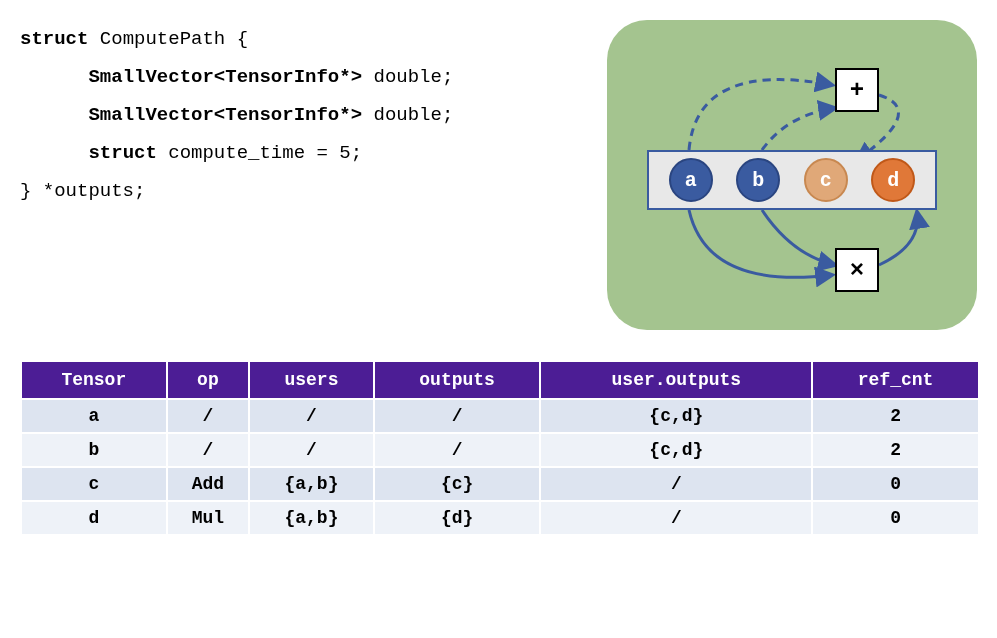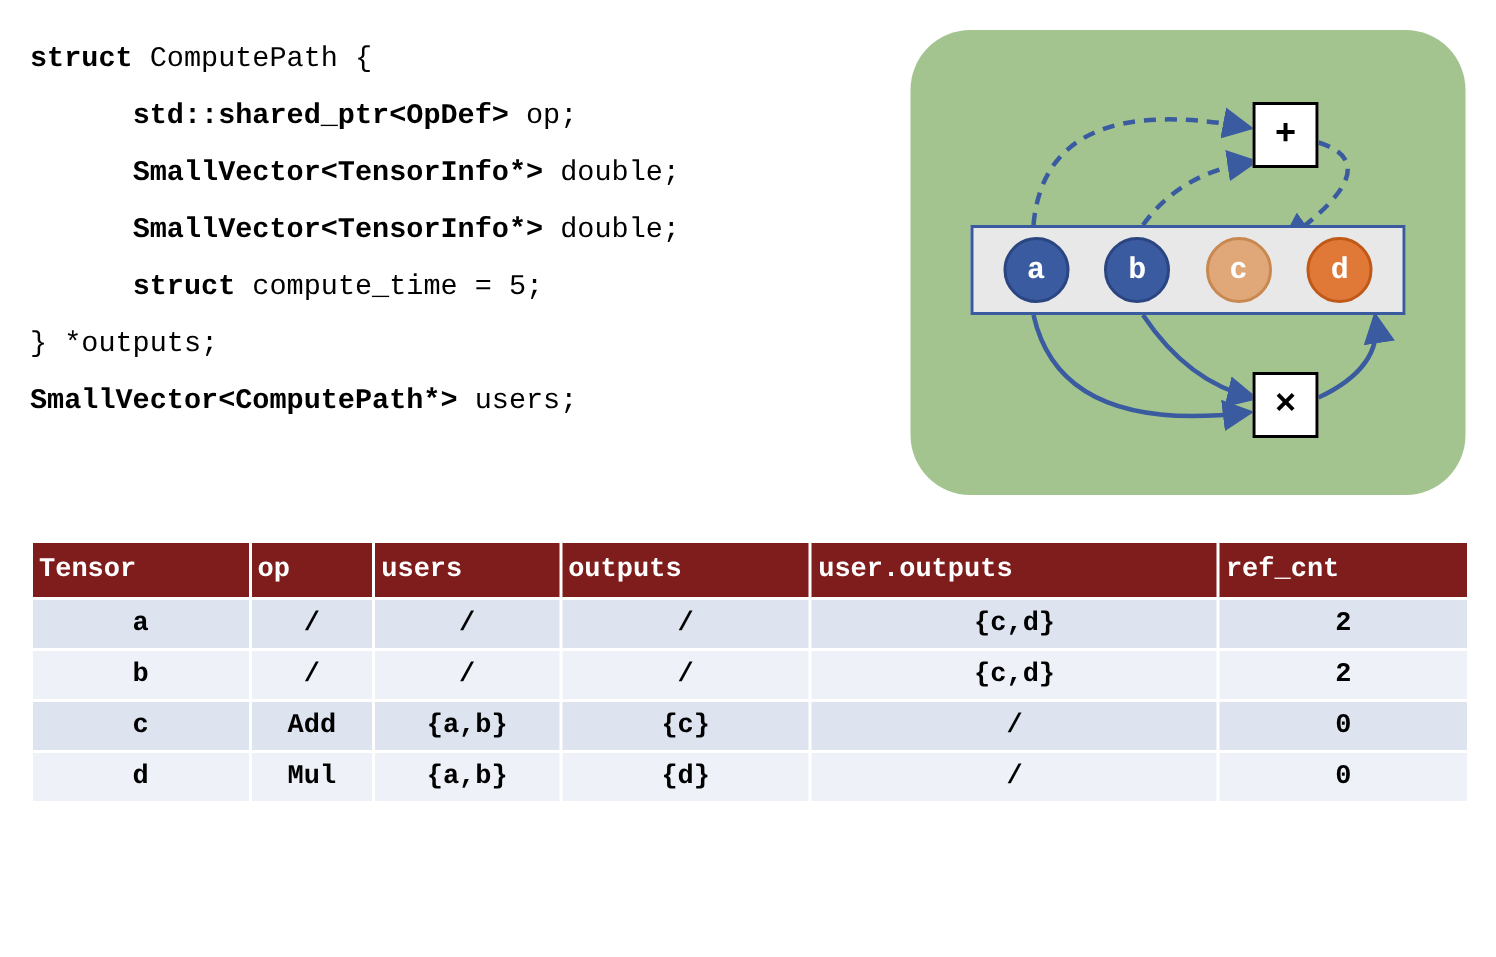--- a/index.html
+++ b/index.html
@@ -84,48 +84,46 @@
     width: 100%; height: 100%;
     pointer-events: none;
   }
   .table {
     width: 960px;
     border-collapse: collapse;
     font-family: "Courier New", monospace;
     font-size: 18px;
   }
   .table th {
-    background: #7f1d1d;
+    background: #4c1d95;
     color: #fff;
     font-weight: bold;
     padding: 8px 4px;
-    text-align: left;
+    text-align: center;
     border: 2px solid #fff;
   }
   .table td {
     padding: 6px 4px;
     text-align: center;
     font-weight: bold;
     border: 2px solid #fff;
   }
   .table tbody tr:nth-child(odd) td { background: #dde4f0; }
   .table tbody tr:nth-child(even) td { background: #eef2f8; }
 </style>
 </head>
 <body>
 
 <div class="top-section">
   <div class="code-block">
     <div class="line"><span class="kw">struct</span><span> ComputePath {</span></div>
-    <div class="line">      <span class="kw">std::shared_ptr&lt;OpDef&gt;</span><span> op;</span></div>
     <div class="line">      <span class="kw">SmallVector&lt;TensorInfo*&gt;</span><span> double;</span></div>
     <div class="line">      <span class="kw">SmallVector&lt;TensorInfo*&gt;</span><span> double;</span></div>
     <div class="line">      <span class="kw">struct</span><span> compute_time = 5;</span></div>
     <div class="line"><span>} *outputs;</span></div>
-    <div class="line"><span class="kw">SmallVector&lt;ComputePath*&gt;</span><span> users;</span></div>
   </div>
 
   <div class="diagram-container">
     <div class="diagram-bg">
       <svg class="arrows" viewBox="0 0 370 310">
         <defs>
           <marker id="arrow-solid" viewBox="0 0 10 10" refX="8" refY="5" markerWidth="7" markerHeight="7" orient="auto-start-reverse">
             <path d="M 0 0 L 10 5 L 0 10 z" fill="#3a5ba0"></path>
           </marker>
           <marker id="arrow-dash" viewBox="0 0 10 10" refX="8" refY="5" markerWidth="7" markerHeight="7" orient="auto-start-reverse">

